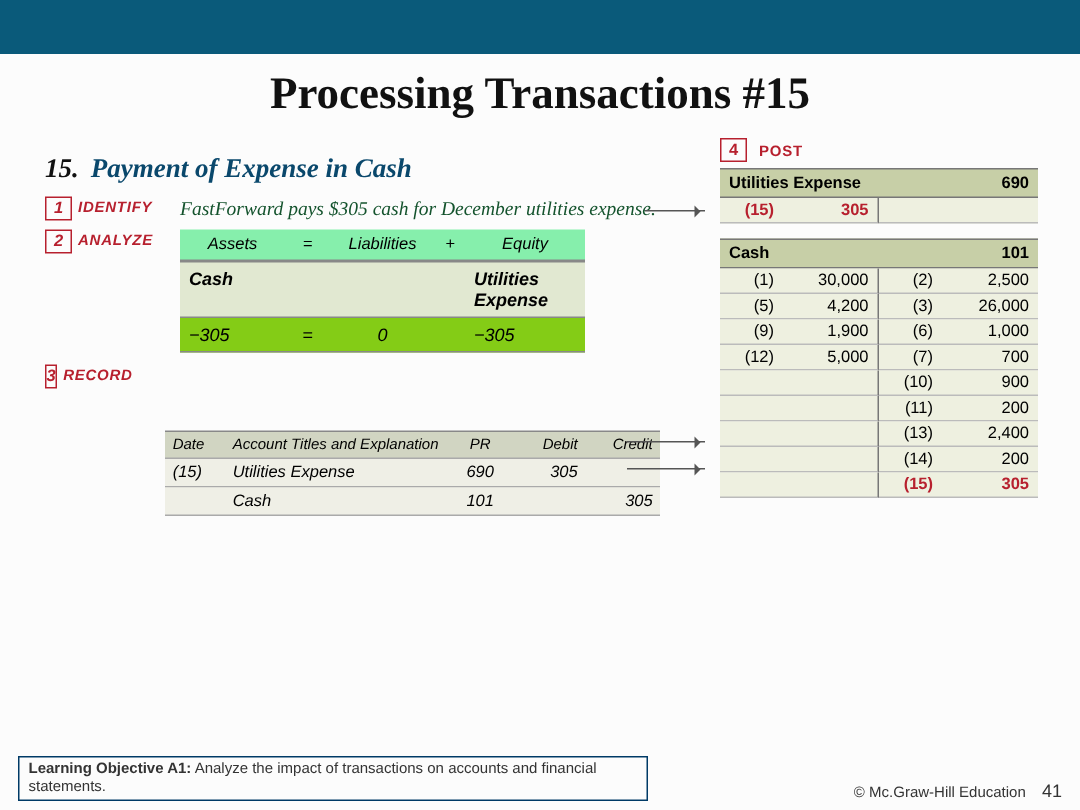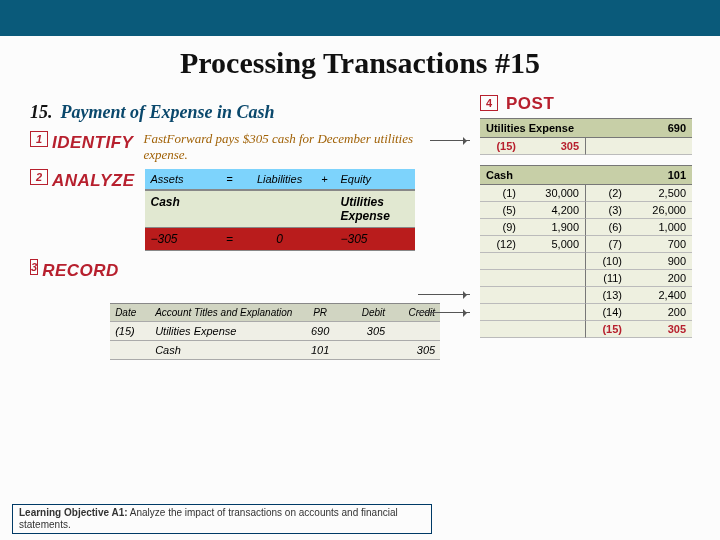--- a/index.html
+++ b/index.html
@@ -57,48 +57,48 @@
     font-size: 11px;
     font-weight: 700;
     display: flex;
     align-items: center;
     justify-content: center;
     margin-right: 4px;
   }
   .step-name {
     color: #b7202e;
     font-weight: 700;
-    font-size: 17px;
+    font-size: 10px;
     letter-spacing: 0.5px;
     margin-right: 10px;
     min-width: 58px;
     padding-top: 2px;
   }
   .identify-text {
     font-family: "Times New Roman", serif;
     font-size: 13px;
-    color: #a16207;
+    color: #14532d;
     flex: 1;
   }
   
   .analyze-table {
     display: inline-block;
     font-family: Arial, sans-serif;
     font-size: 12px;
   }
   .analyze-table .hdr, .analyze-table .row {
     display: flex;
   }
   .analyze-table .cell {
     padding: 4px 6px;
     border-bottom: 1px solid #888;
-    background: #b91c1c;
+    background: #84cc16;
     text-align: center;
   }
-  .analyze-table .hdr .cell { background: #7dd3fc; font-size: 11px; }
+  .analyze-table .hdr .cell { background: #86efac; font-size: 11px; text-align: center; }
   .analyze-table .w1 { width: 70px; text-align: left; }
   .analyze-table .w2 { width: 30px; }
   .analyze-table .w3 { width: 70px; }
   .analyze-table .w4 { width: 20px; }
   .analyze-table .w5 { width: 80px; text-align: left; }
   .analyze-table .sub { border-top: 1px solid #888; background: #e1e8d1; }
   
   .record-table {
     display: inline-block;
     font-family: Arial, sans-serif;
@@ -358,13 +358,17 @@
   <div class="arrow" style="left:430px; top:54px; width:40px"></div>
   <div class="arrow" style="left:418px; top:208px; width:52px"></div>
   <div class="arrow" style="left:418px; top:226px; width:52px"></div>
 
 </div>
 
 <div class="footer">
   <div class="lo-box">
     <b>Learning Objective A1:</b><span> Analyze the impact of transactions on accounts and financial statements.</span>
   </div>
+  <div>
+    <span>© Mc.Graw-Hill Education</span>
+    <span class="pnum">41</span>
+  </div>
 </div>
 
 </body></html>

